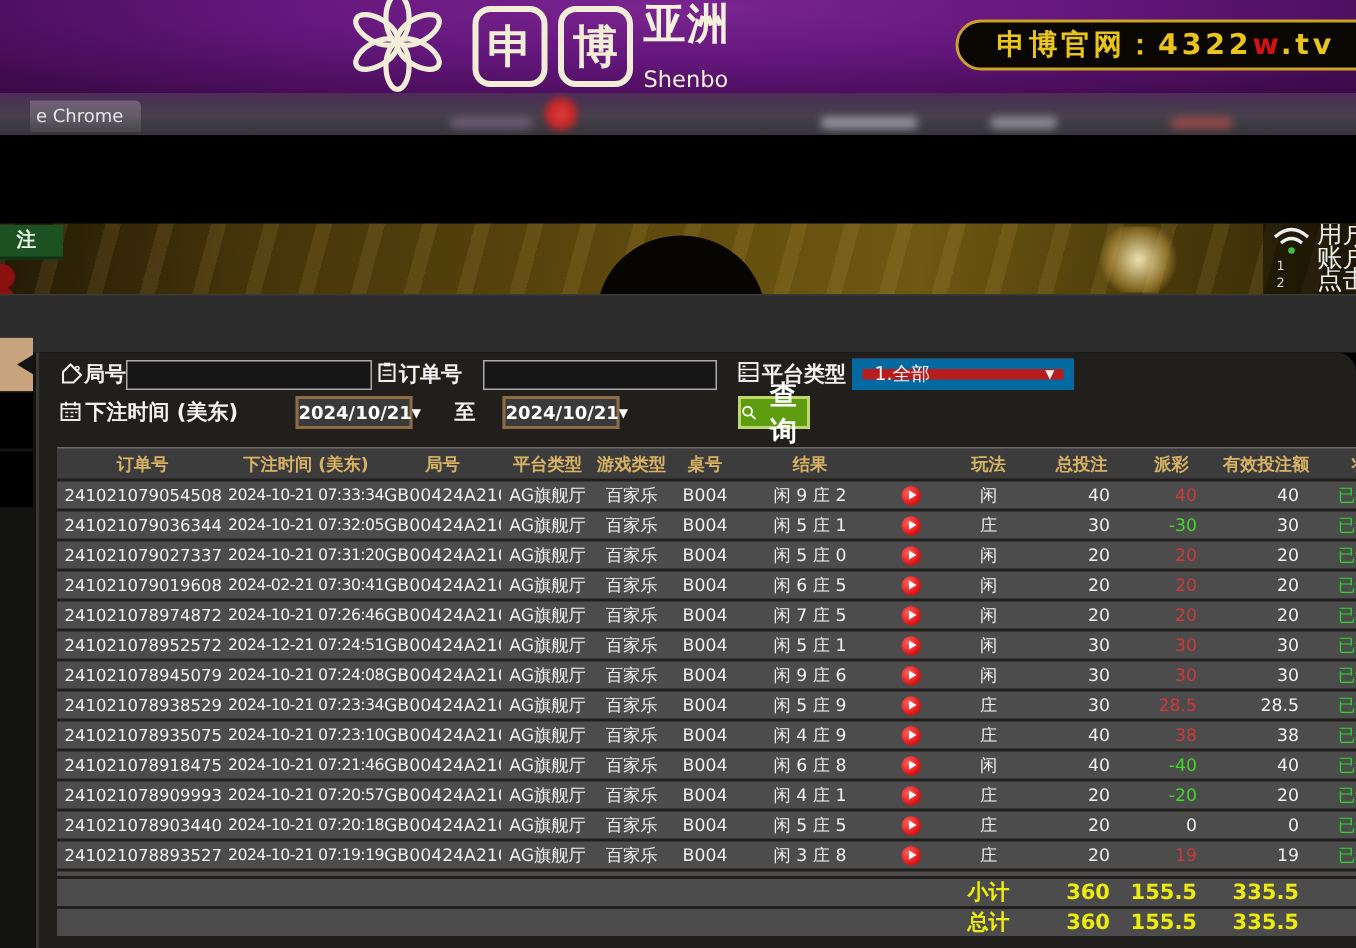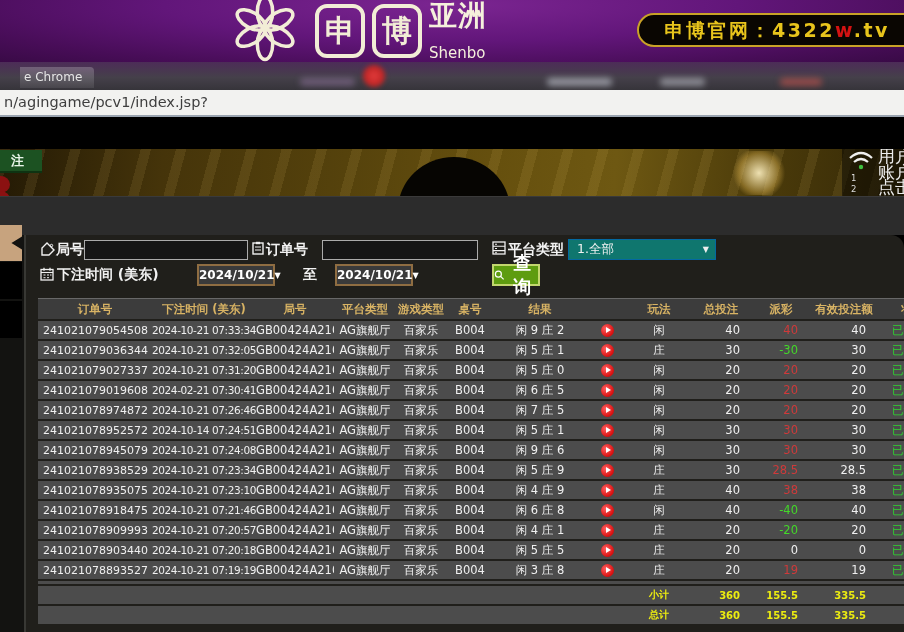--- a/index.html
+++ b/index.html
@@ -75,21 +75,21 @@
     clip-path:polygon(0 0,100% 0,100% 32%,52% 50%,100% 68%,100% 100%,0 100%);}
   .black-box{position:absolute;left:0;width:22px;height:37px;background:#000;}
   .bb1{top:27px;} .bb2{top:66px;}
   .rail-divider{position:absolute;left:24px;top:0;width:2px;height:397px;background:#383834;}
 
   
   .flabel{position:absolute;color:#F2F2F2;font-size:14px;font-weight:bold;white-space:nowrap;}
   .ficon{position:absolute;width:14px;height:14px;}
   .txt-input{position:absolute;height:18px;background:#161616;border:1px solid #ABABAB;
     color:#EEE;font-size:12px;padding:0 4px;outline:none;}
-  .sel{position:absolute;box-sizing:border-box;background:#0f766e;border:1px solid #0369a1;
+  .sel{position:absolute;box-sizing:border-box;background:#b91c1c;border:7px solid #0369a1;
     color:#F2F2F2;font-size:12.5px;display:flex;align-items:center;cursor:pointer;}
   .sel .sel-txt{flex:1;padding-left:8px;white-space:nowrap;overflow:hidden;}
   .sel .arrow{font-size:8px;color:#EEE;padding-right:6px;}
   .date-sel{position:absolute;box-sizing:border-box;height:22px;background:#3A3A3A;
     border:2px solid #8F6D42;color:#FFF;font-size:12px;font-weight:bold;display:flex;
     align-items:center;cursor:pointer;}
   .date-sel .sel-txt{flex:1;text-align:left;}
   .date-sel .arrow{font-size:8px;padding-right:4px;}
   .search-btn{position:absolute;left:492px;top:29px;width:48px;height:22px;box-sizing:border-box;
     background:#5E9C10;border:2px solid #C2D66E;color:#FFF;font-size:18px;font-weight:bold;
@@ -104,21 +104,21 @@
     white-space:nowrap;overflow:hidden;}
   td.c1{text-align:left;padding-left:5px;font-size:11px;}
   td.c2{font-size:10.5px;letter-spacing:-0.4px;}
   td.num{text-align:right;padding-right:12px;}
   td.status,th.status{color:#2ED52E;text-align:left;padding-left:14px;}
   td.pos{color:#CE3A3A;} td.neg{color:#43D829;} td.zero{color:#F0F0F0;}
   .play-btn{display:inline-block;width:13px;height:13px;border-radius:50%;cursor:pointer;
     background:radial-gradient(circle at 35% 35%,#FF6060,#D90F0F 70%);vertical-align:middle;}
   .play-btn .tri{display:block;width:0;height:0;border-left:5px solid #FFF;
     border-top:3.5px solid transparent;border-bottom:3.5px solid transparent;margin:3px 0 0 5px;}
-  tr.sumrow td{color:#ECEC10;font-weight:bold;font-size:10px;}
+  tr.sumrow td{color:#ECEC10;font-weight:bold;font-size:14px;}
   td.spacer{height:3px;}
   .wht-i{stroke:#F0F0F0;fill:none;}
 </style>
 </head>
 <body>
 
 <div class="screen">
 
   <header class="brand-bar">
     <div class="logo">
@@ -144,21 +144,20 @@
 
   <div class="browser-bar">
     <span class="win-title">e Chrome</span>
     <span class="smudge sm1"></span>
     <span class="smudge sm2"></span>
     <span class="smudge sm3"></span>
     <span class="smudge sm4"></span>
     <span class="red-glow"></span>
   </div>
 
-  <div class="url-bar">n/agingame/pcv1/index.jsp?</div>
 
   <div class="black-strip"></div>
 
   <div class="game-strip">
     <div class="silhouette"></div>
     <div class="flare"></div>
     <div class="bet-badge">注</div>
     <div class="chip chip1"></div>
     <div class="chip chip2"></div>
     <div class="side-panel">
@@ -350,21 +349,21 @@
               <td><span class="play-btn"><span class="tri"></span></span></td>
               <td>闲</td>
               <td class="num">20</td>
               <td class="num pos">20</td>
               <td class="num">20</td>
               <td class="status">已结算</td>
             </tr>
 
             <tr>
               <td class="c1">241021078952572</td>
-              <td class="c2">2024-10-14 07:24:51</td>
+              <td class="c2">2024-12-21 07:24:51</td>
               <td>GB00424A210GF</td>
               <td>AG旗舰厅</td>
               <td>百家乐</td>
               <td>B004</td>
               <td>闲 5 庄 1</td>
               <td><span class="play-btn"><span class="tri"></span></span></td>
               <td>闲</td>
               <td class="num">30</td>
               <td class="num pos">30</td>
               <td class="num">30</td>

